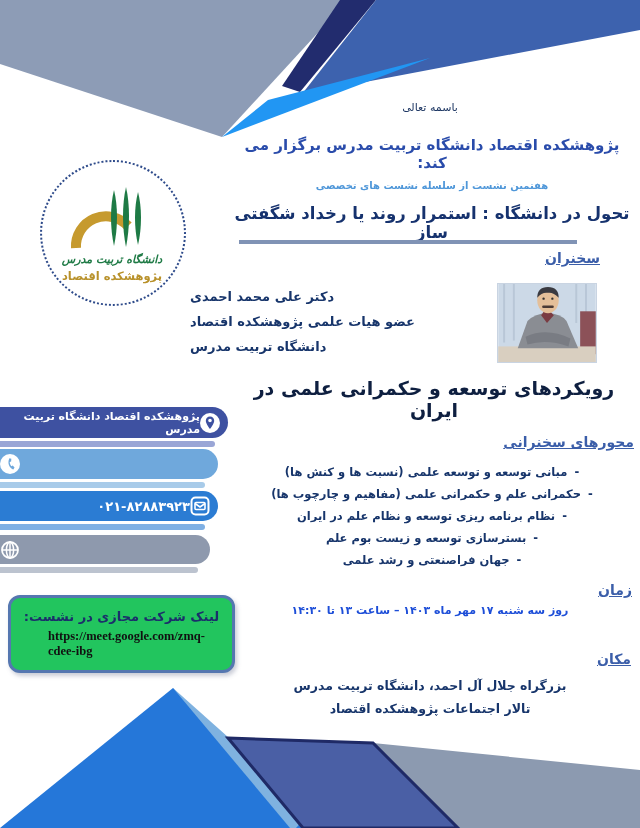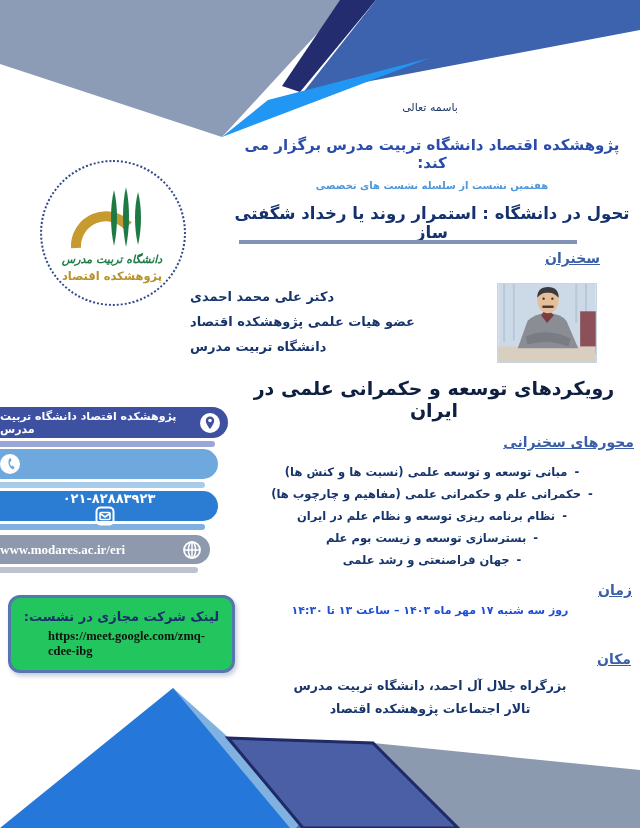--- a/index.html
+++ b/index.html
@@ -50,26 +50,26 @@
   .place-line2 { position:absolute; top:701px; left:230px; width:400px; text-align:center;
     font-size:12.5px; font-weight:bold; color:#17356b; direction:rtl; }
 
   
   .logo-circle { position:absolute; top:160px; left:40px; width:146px; height:146px;
     border-radius:50%; border:2.5px dotted #2d4a8a; background:#ffffff; }
 
   
   .pill { position:absolute; left:0; display:flex; align-items:center;
     border-radius:0 17px 17px 0; color:#ffffff; }
-  .pill .pill-label { flex:1; text-align:left; font-weight:bold; }
+  .pill .pill-label { flex:1; text-align:right; font-weight:bold; }
   .pill .pill-icon { width:20px; height:20px; margin-right:8px; flex:0 0 auto; }
   .pill1 { top:407px; width:228px; height:31px; background:#3e51a1; }
   .pill1 .pill-label { font-size:11px; }
   .pill2 { top:449px; width:218px; height:30px; background:#6fa8dc; }
-  .pill3 { top:491px; width:218px; height:30px; background:#2b7cd3;flex-direction:column; }
+  .pill3 { top:491px; width:218px; height:30px; background:#2b7cd3; }
   .pill4 { top:535px; width:210px; height:29px; background:#8e99ad; }
   .pill2 .pill-label, .pill3 .pill-label { font-size:13px; }
   .pill4 .pill-label { font-size:13px; font-family:"Liberation Serif", serif; }
   .pill-strip { position:absolute; left:0; height:6px; border-radius:0 3px 3px 0; }
   .strip1 { top:441px; width:215px; background:#9aa6d6; }
   .strip2 { top:482px; width:205px; background:#a8cbe9; }
   .strip3 { top:524px; width:205px; background:#7fb0e4; }
   .strip4 { top:567px; width:198px; background:#bcc3cf; }
 
   
@@ -173,21 +173,20 @@
   <div class="pill pill3">
     <span class="pill-label" dir="ltr">۰۲۱-۸۲۸۸۳۹۲۳</span>
     <svg class="pill-icon" viewBox="0 0 20 20">
       <rect x="1.5" y="1.5" width="17" height="17" rx="4" fill="none" stroke="#ffffff" stroke-width="2"></rect>
       <rect x="5" y="6.5" width="10" height="7" rx="1" fill="none" stroke="#ffffff" stroke-width="1.6"></rect>
       <path d="M5 7.5 L10 11 L15 7.5" fill="none" stroke="#ffffff" stroke-width="1.6"></path>
     </svg>
   </div>
 
   <div class="pill pill4">
-    <span class="pill-label" dir="ltr">www.modares.ac.ir/eri</span>
     <svg class="pill-icon" viewBox="0 0 20 20">
       <circle cx="10" cy="10" r="8" fill="none" stroke="#ffffff" stroke-width="1.8"></circle>
       <ellipse cx="10" cy="10" rx="3.6" ry="8" fill="none" stroke="#ffffff" stroke-width="1.5"></ellipse>
       <line x1="2" y1="10" x2="18" y2="10" stroke="#ffffff" stroke-width="1.5"></line>
       <line x1="10" y1="2" x2="10" y2="18" stroke="#ffffff" stroke-width="1.5"></line>
     </svg>
   </div>
 
   <div class="link-box">
     <div class="link-label">لینک شرکت مجازی در نشست:</div>

